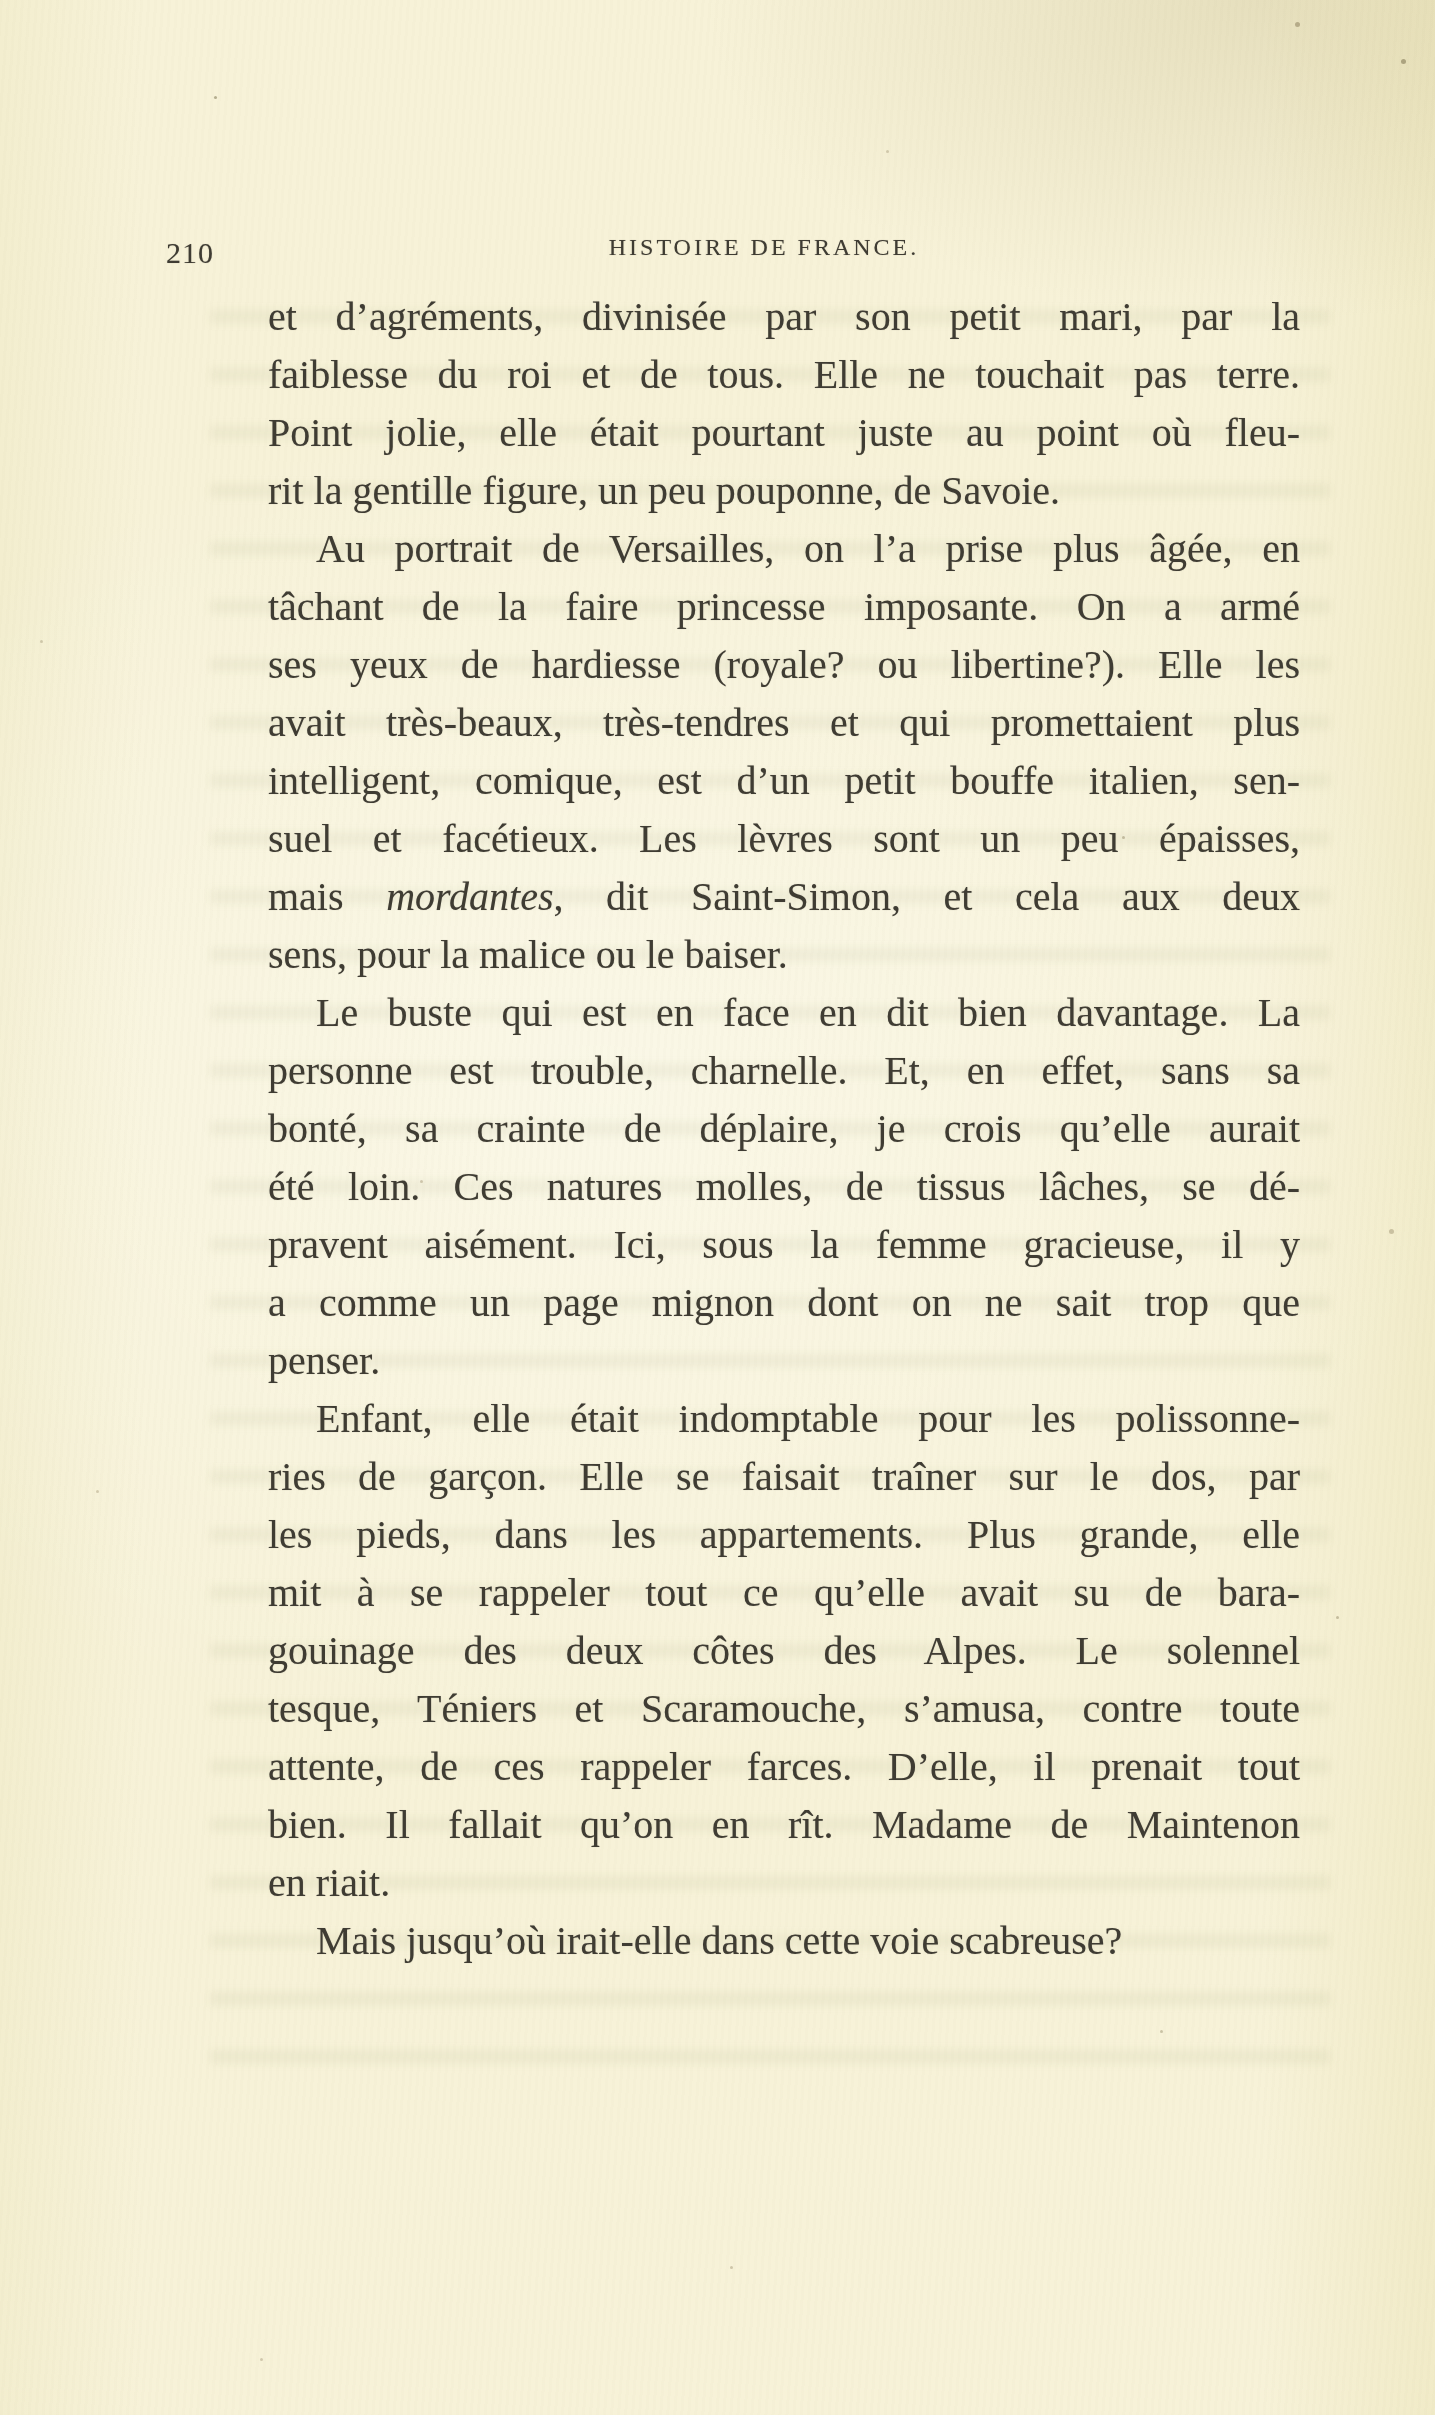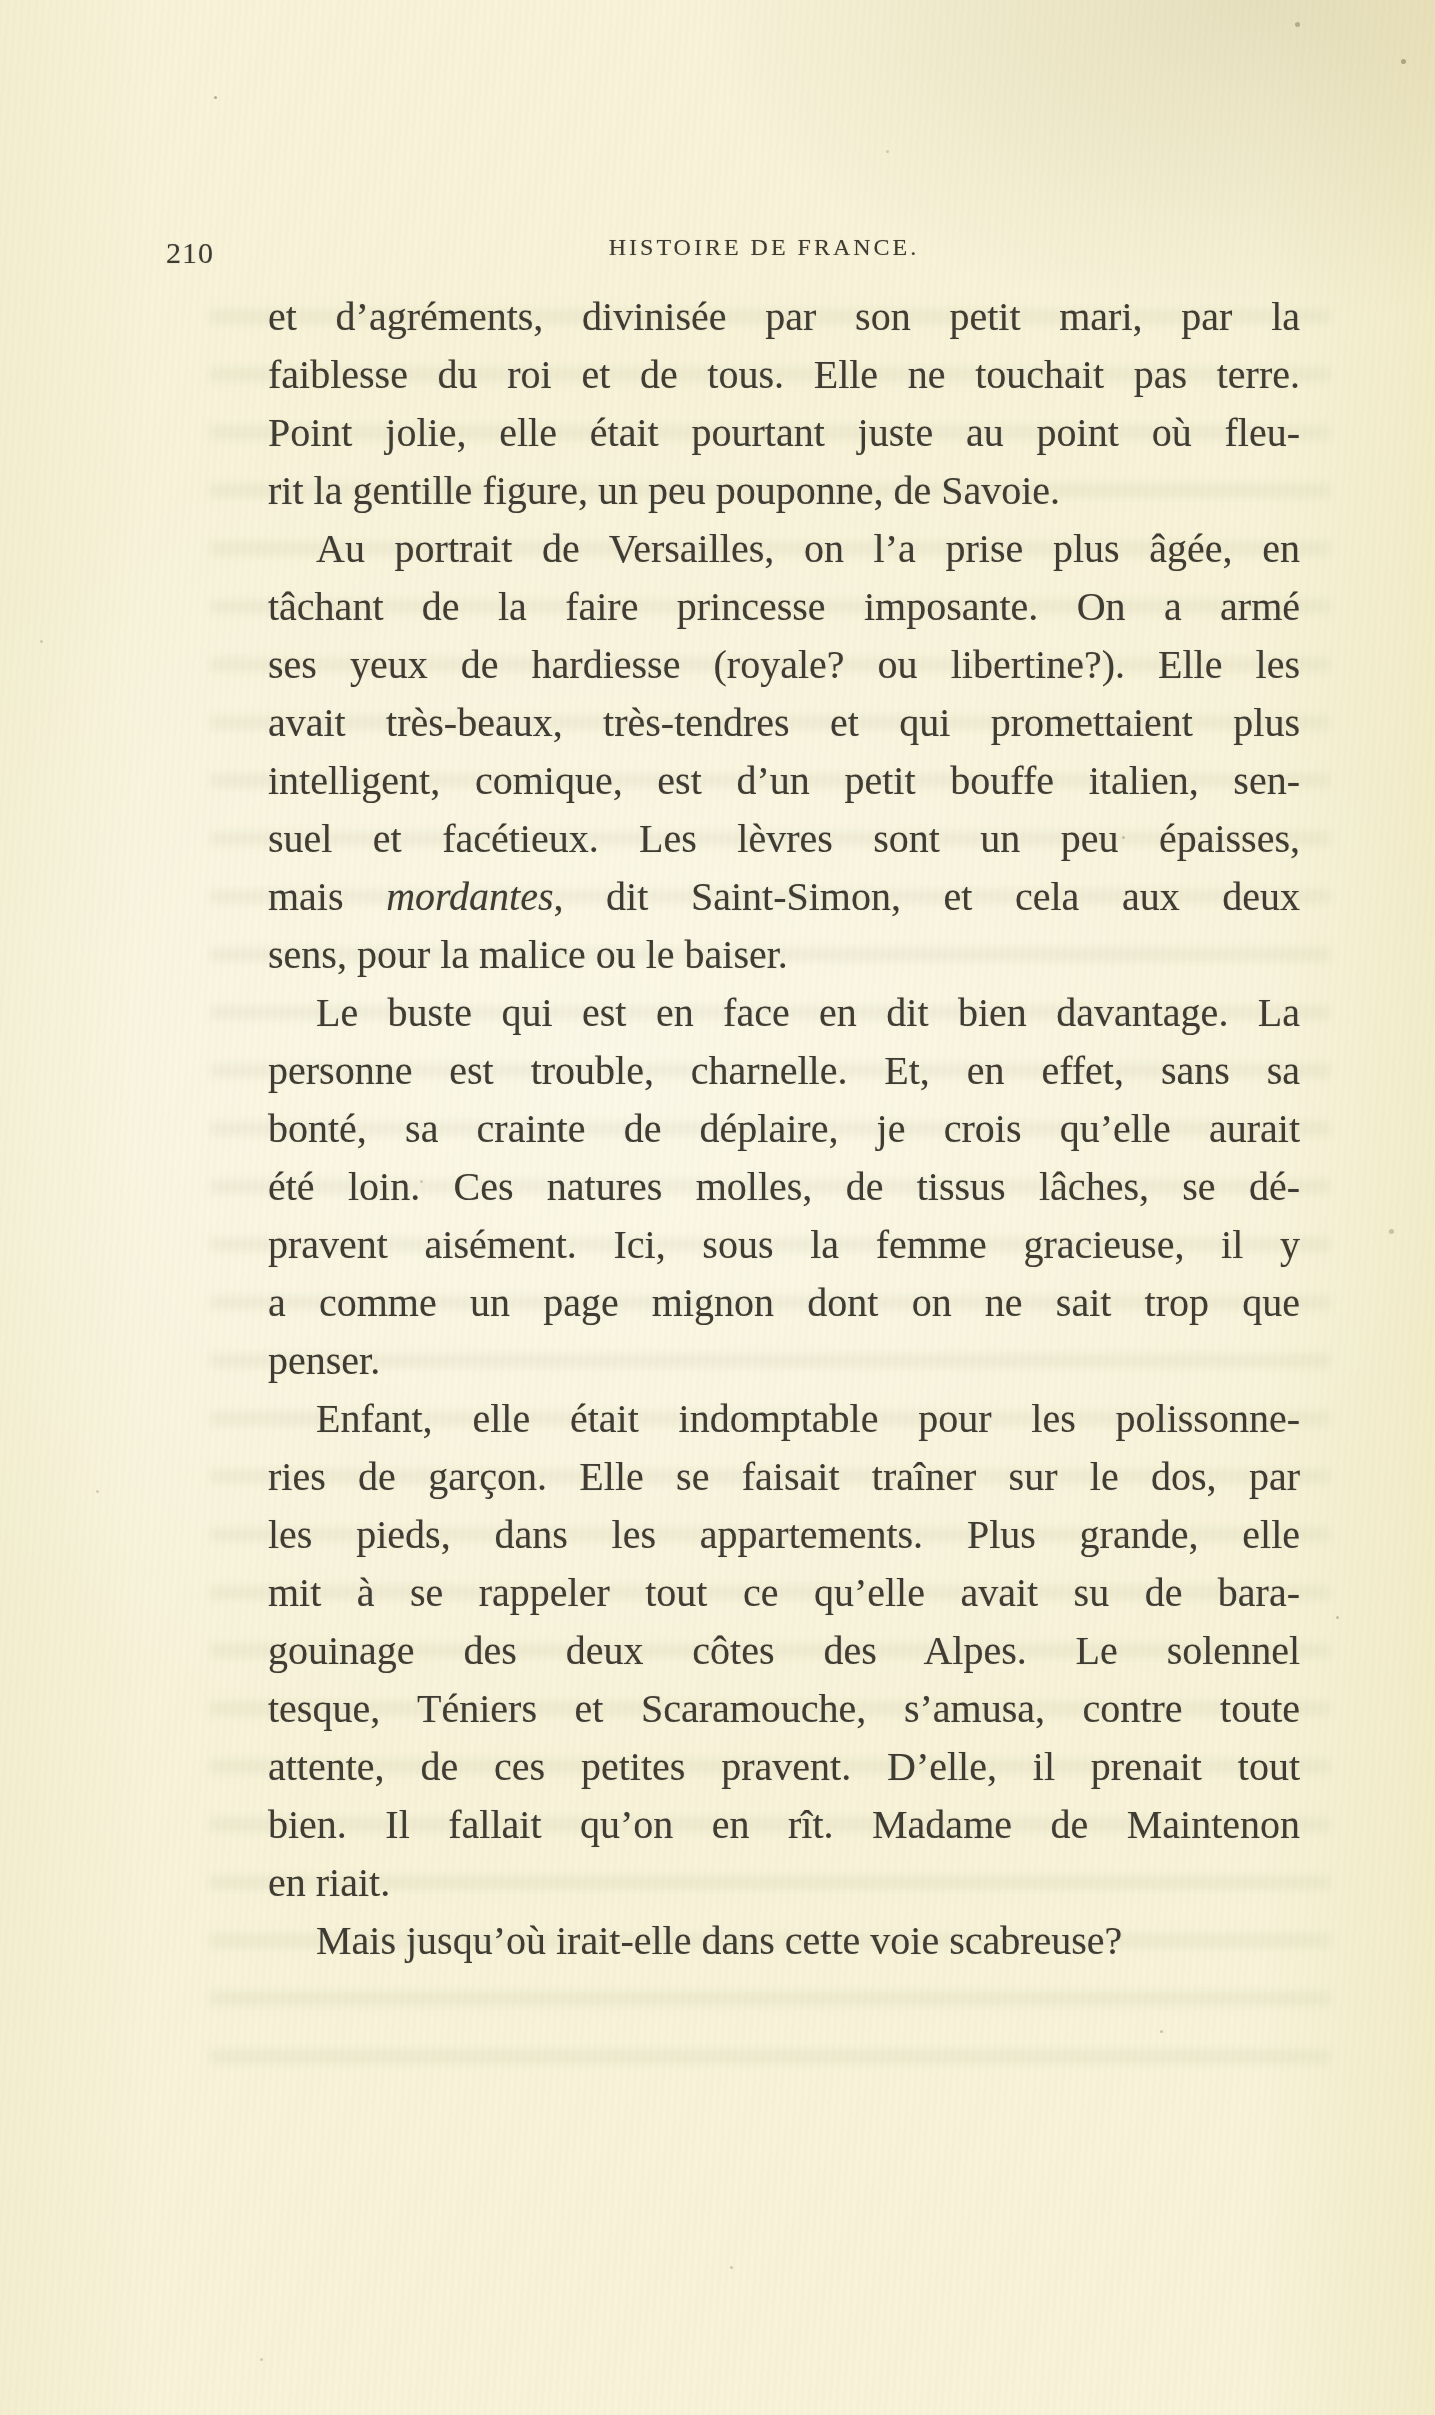--- a/index.html
+++ b/index.html
@@ -146,21 +146,21 @@
         <div class="line">a comme un page mignon dont on ne sait trop que</div>
         <div class="line para-end">penser.</div>
       </div>
       <div class="paragraph">
         <div class="line para-start">Enfant, elle était indomptable pour les polissonne-</div>
         <div class="line">ries de garçon. Elle se faisait traîner sur le dos, par</div>
         <div class="line">les pieds, dans les appartements. Plus grande, elle</div>
         <div class="line">mit à se rappeler tout ce qu’elle avait su de bara-</div>
         <div class="line">gouinage des deux côtes des Alpes. Le solennel</div>
         <div class="line">tesque, Téniers et Scaramouche, s’amusa, contre toute</div>
-        <div class="line">attente, de ces petites pravent. D’elle, il prenait tout</div>
+        <div class="line">attente, de ces rappeler farces. D’elle, il prenait tout</div>
         <div class="line">bien. Il fallait qu’on en rît. Madame de Maintenon</div>
         <div class="line para-end">en riait.</div>
       </div>
       <div class="paragraph">
         <div class="line para-start para-end">Mais jusqu’où irait-elle dans cette voie scabreuse?</div>
       </div>
     </main>
 </div>
 
 </body></html>

